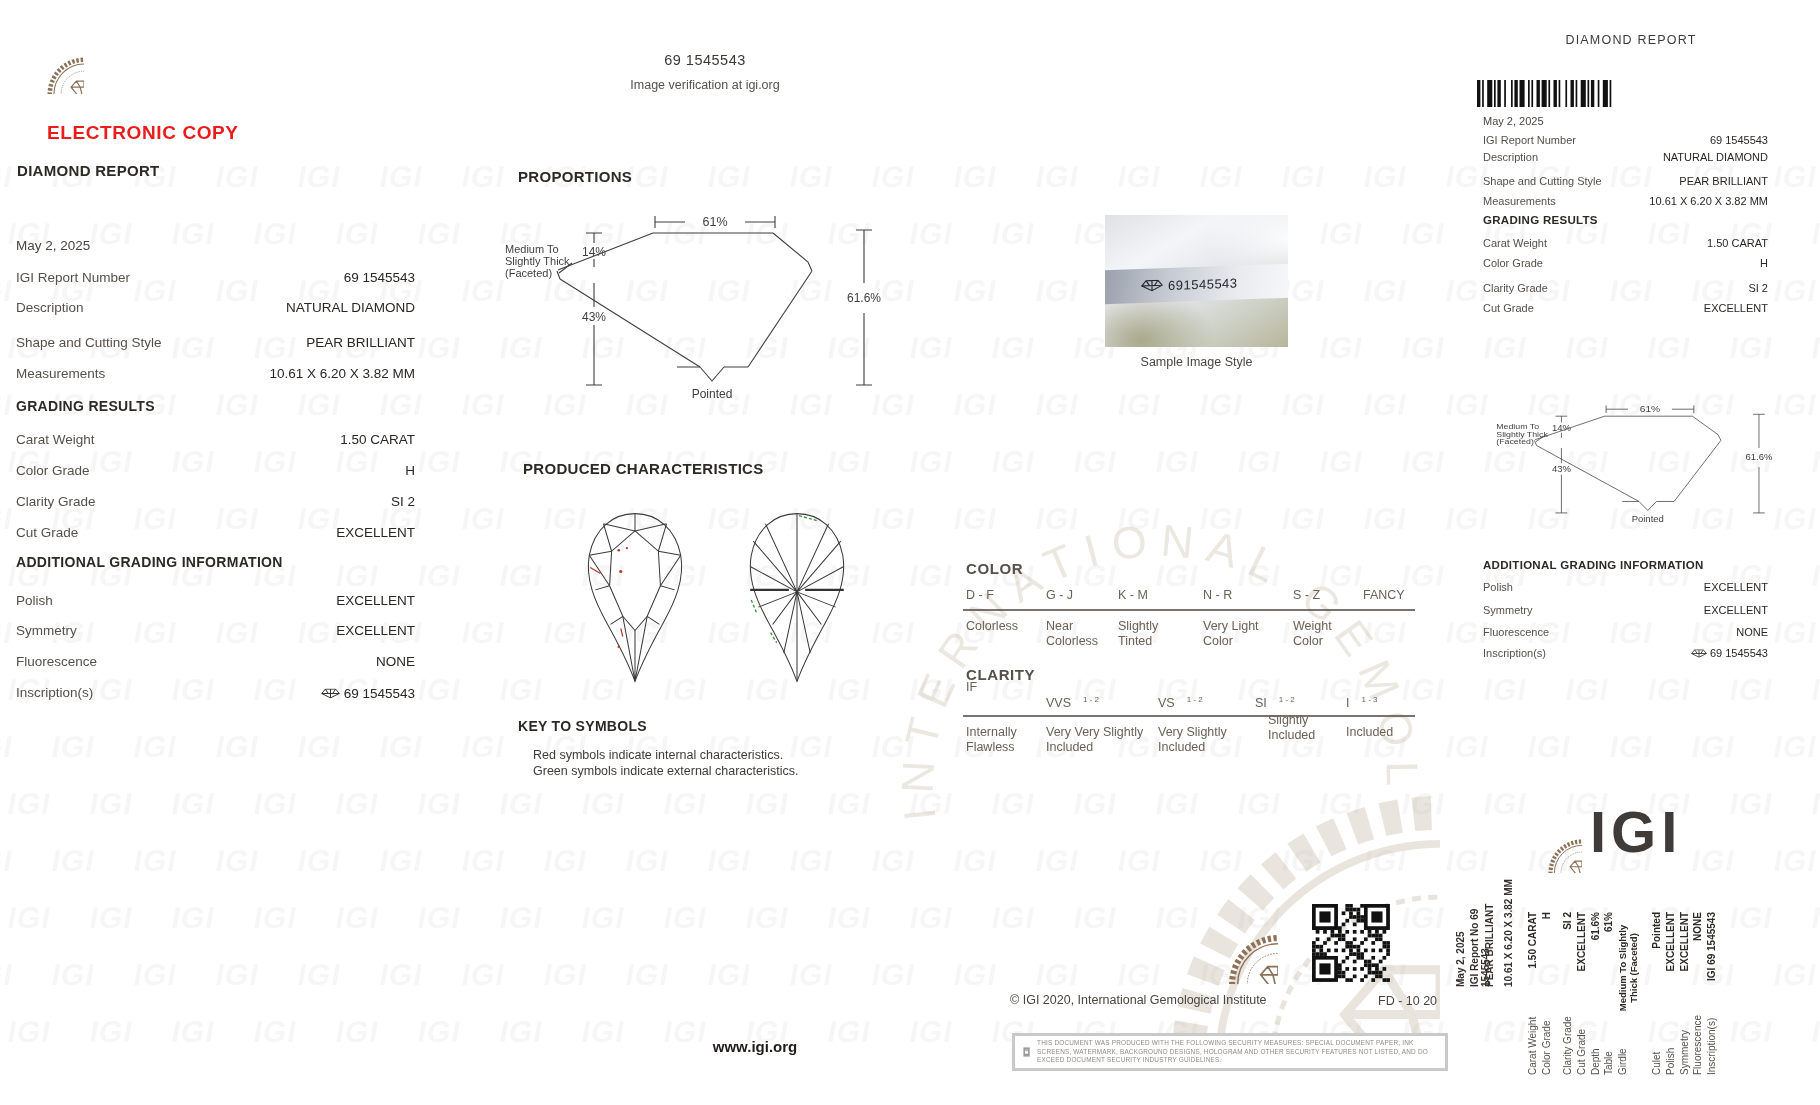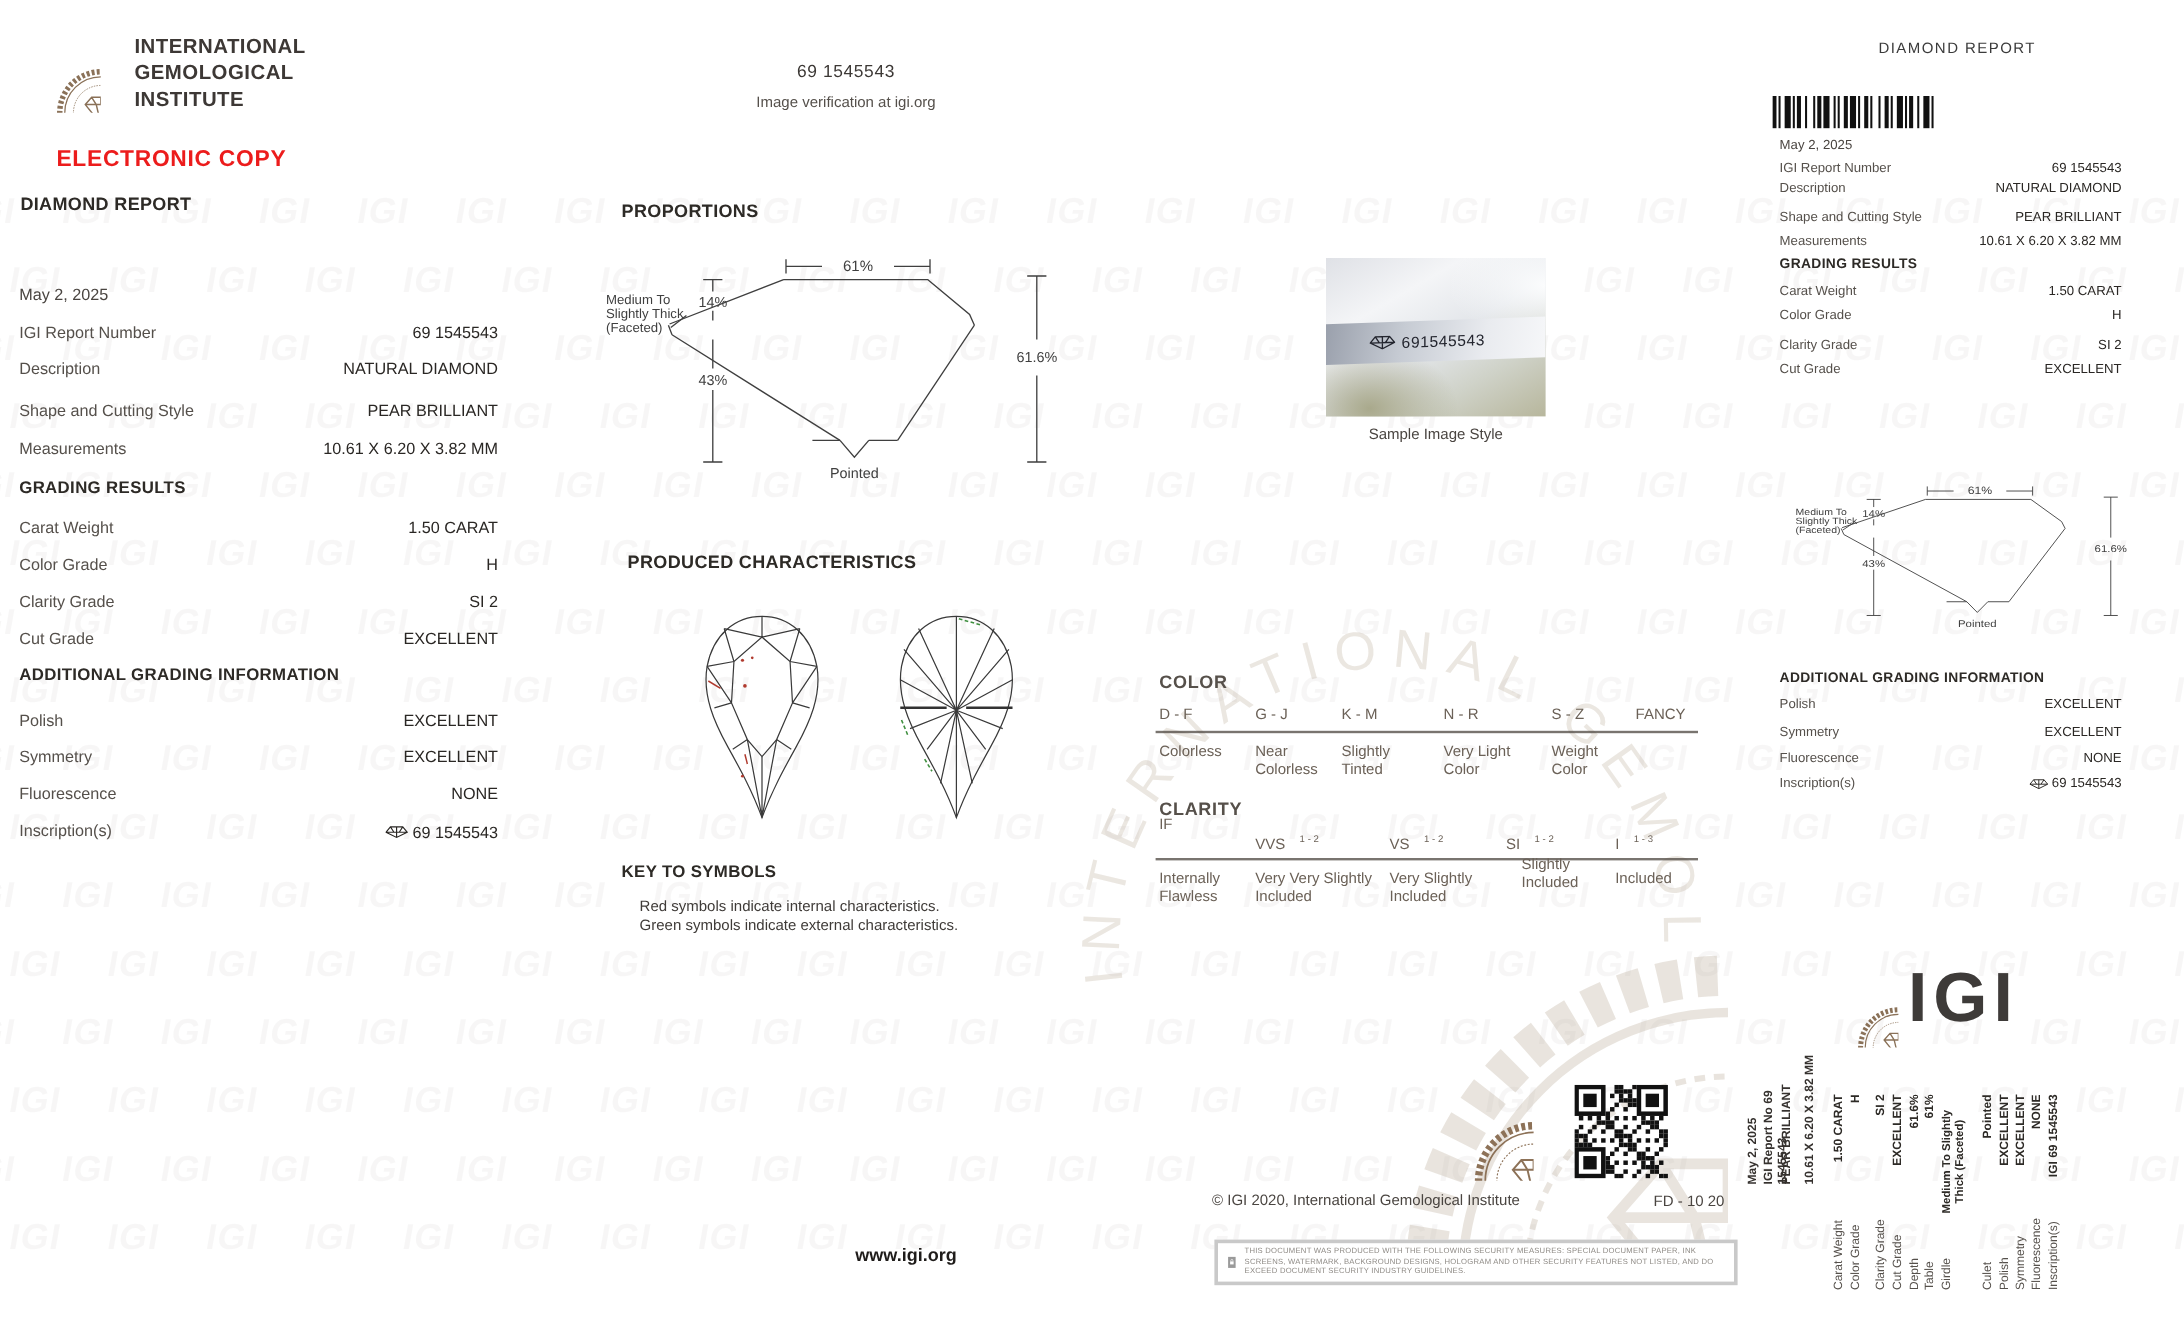--- a/index.html
+++ b/index.html
@@ -467,25 +467,20 @@
     <path id="wmarc" d="M -40,6 A 40.5 40.5 0 1 1 40,6" fill="none" stroke="none"></path>
     <text font-size="8" letter-spacing="2.2" fill="currentColor" opacity=".9">
       <textPath href="#wmarc">INTERNATIONAL GEMOLOGICAL INSTITUTE</textPath>
     </text>
   </svg>
 
   <svg class="abs seal gw" style="left:8px;top:18px" width="76" height="76" viewBox="-50 -50 100 100">
       <use href="#igi-seal"></use>
     </svg>
 
-  <div class="abs brand-name gw">
-    <div>INTERNATIONAL</div>
-    <div>GEMOLOGICAL</div>
-    <div>INSTITUTE</div>
-  </div>
 
   <div class="abs ecopy gw">ELECTRONIC COPY</div>
   <div class="abs left-title head gw">DIAMOND REPORT</div>
   <div class="abs left-date gw">May 2, 2025</div>
 
   <div class="lrow" style="top:270px">
     <span class="lbl">IGI Report Number</span>
     <span class="val">69 1545543</span>
   </div>
   <div class="lrow" style="top:300px">

